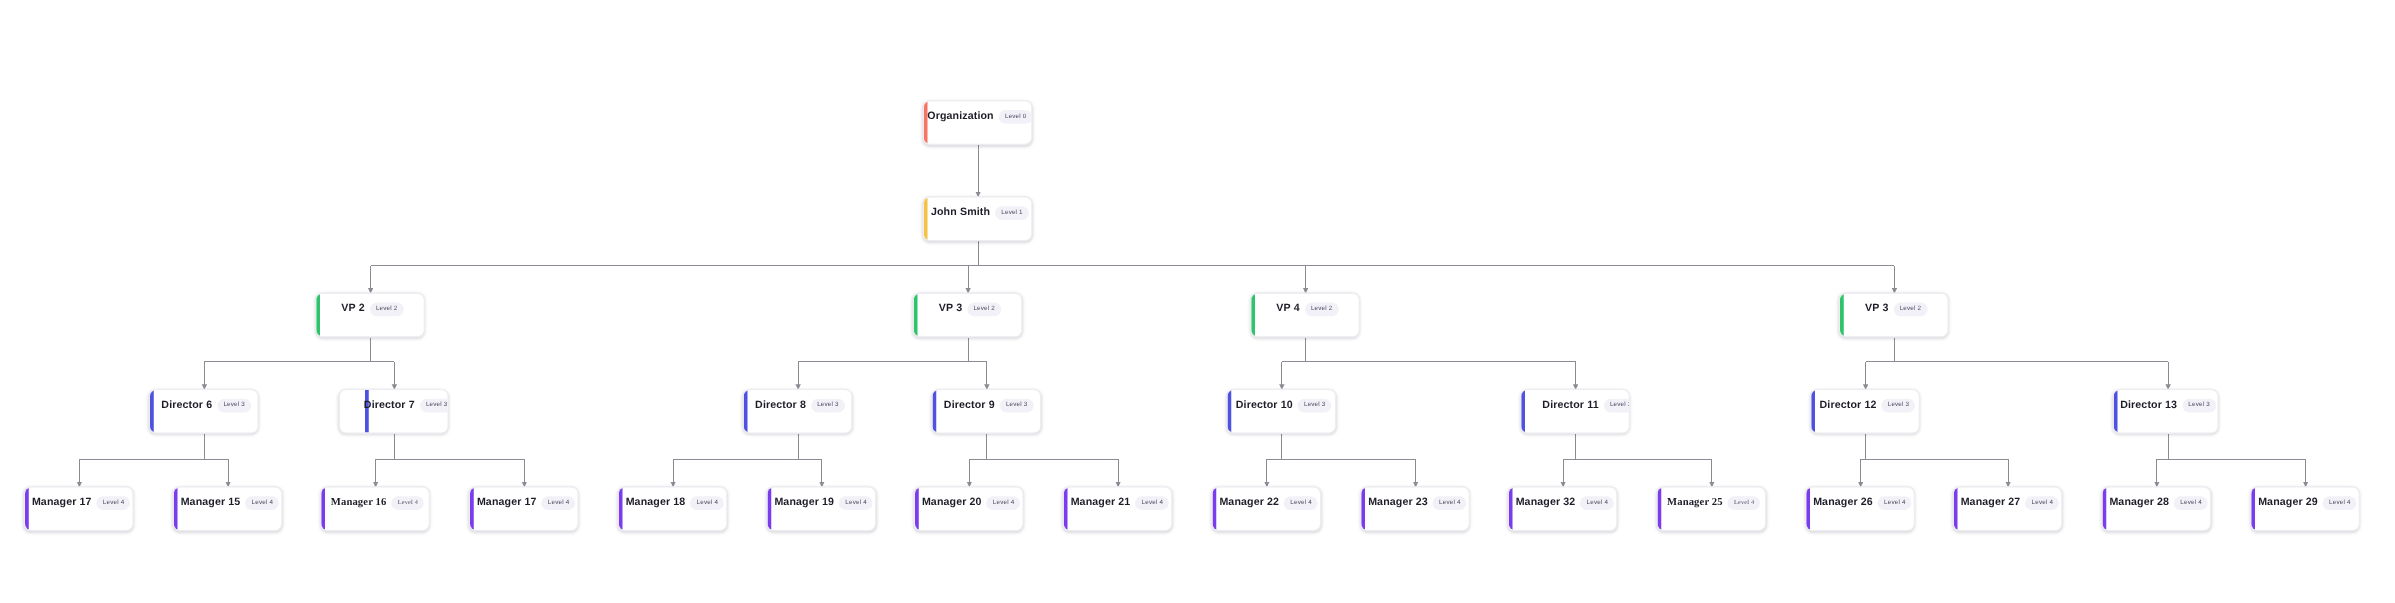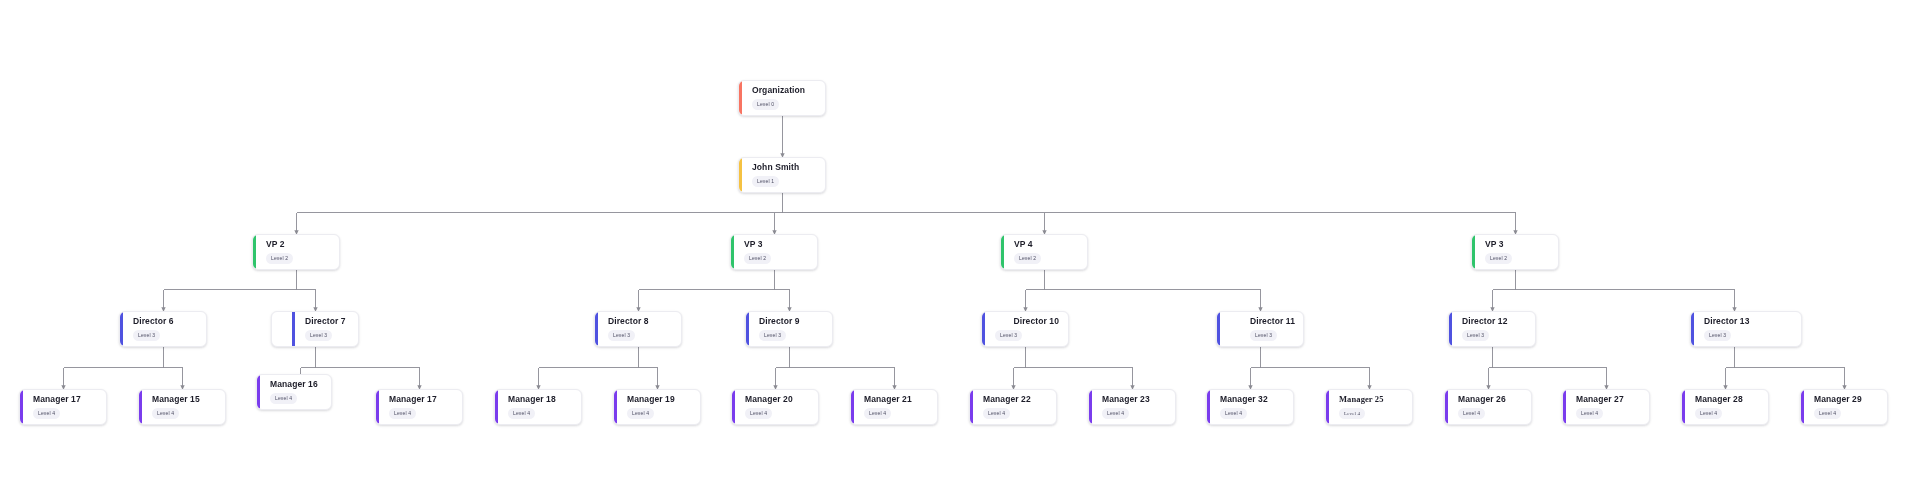--- a/index.html
+++ b/index.html
@@ -44,21 +44,21 @@
   .node-accent {
     width: 3px;
     flex: 0 0 3px;
     align-self: stretch;
   }
 
   .node-body {
     flex: 1 1 auto;
     padding: 7px 9px 7px 10px;
     display: flex;
-    flex-direction: column;
+    flex-direction: row;
     justify-content: center;
     gap: 4px;
     min-width: 0;
   }
 
   .node-title {
     font-size: 8.5px;
     font-weight: bold;
     color: #1d1d29;
     line-height: 1.05;
@@ -235,42 +235,42 @@
           <span class="node-badge" style="background: rgb(241, 241, 247); color: rgb(74, 74, 96);">Level 3</span>
         </div>
       </div>
       <div class="node level-3" style="left: 1448px; top: 311px; width: 88px; height: 36px;">
         <div class="node-accent" style="background: rgb(79, 82, 224);"></div>
         <div class="node-body">
           <div class="node-title">Director 12</div>
           <span class="node-badge" style="background: rgb(241, 241, 247); color: rgb(74, 74, 96);">Level 3</span>
         </div>
       </div>
-      <div class="node level-3" style="left: 1690px; top: 311px; width: 112px; height: 36px;">
+      <div class="node level-3" style="left: 1690px; top: 311px; width: 85px; height: 36px;">
         <div class="node-accent" style="background: rgb(79, 82, 224);"></div>
         <div class="node-body">
           <div class="node-title">Director 13</div>
           <span class="node-badge" style="background: rgb(241, 241, 247); color: rgb(74, 74, 96);">Level 3</span>
         </div>
       </div>
       <div class="node level-4" style="left: 19px; top: 389px; width: 88px; height: 36px;">
         <div class="node-accent" style="background: rgb(122, 60, 237);"></div>
         <div class="node-body">
           <div class="node-title">Manager 17</div>
           <span class="node-badge" style="background: rgb(241, 241, 247); color: rgb(74, 74, 96);">Level 4</span>
         </div>
       </div>
       <div class="node level-4" style="left: 138px; top: 389px; width: 88px; height: 36px;">
         <div class="node-accent" style="background: rgb(122, 60, 237);"></div>
         <div class="node-body">
           <div class="node-title">Manager 15</div>
           <span class="node-badge" style="background: rgb(241, 241, 247); color: rgb(74, 74, 96);">Level 4</span>
         </div>
       </div>
-      <div class="node level-4" style="left: 256px; top: 374px; width: 76px; height: 36px;">
+      <div class="node level-4" style="left: 256px; top: 389px; width: 88px; height: 36px; font-family: Liberation Serif, serif;">
         <div class="node-accent" style="background: rgb(122, 60, 237);"></div>
         <div class="node-body">
           <div class="node-title">Manager 16</div>
           <span class="node-badge" style="background: rgb(241, 241, 247); color: rgb(74, 74, 96);">Level 4</span>
         </div>
       </div>
       <div class="node level-4" style="left: 375px; top: 389px; width: 88px; height: 36px;">
         <div class="node-accent" style="background: rgb(122, 60, 237);"></div>
         <div class="node-body">
           <div class="node-title">Manager 17</div>

